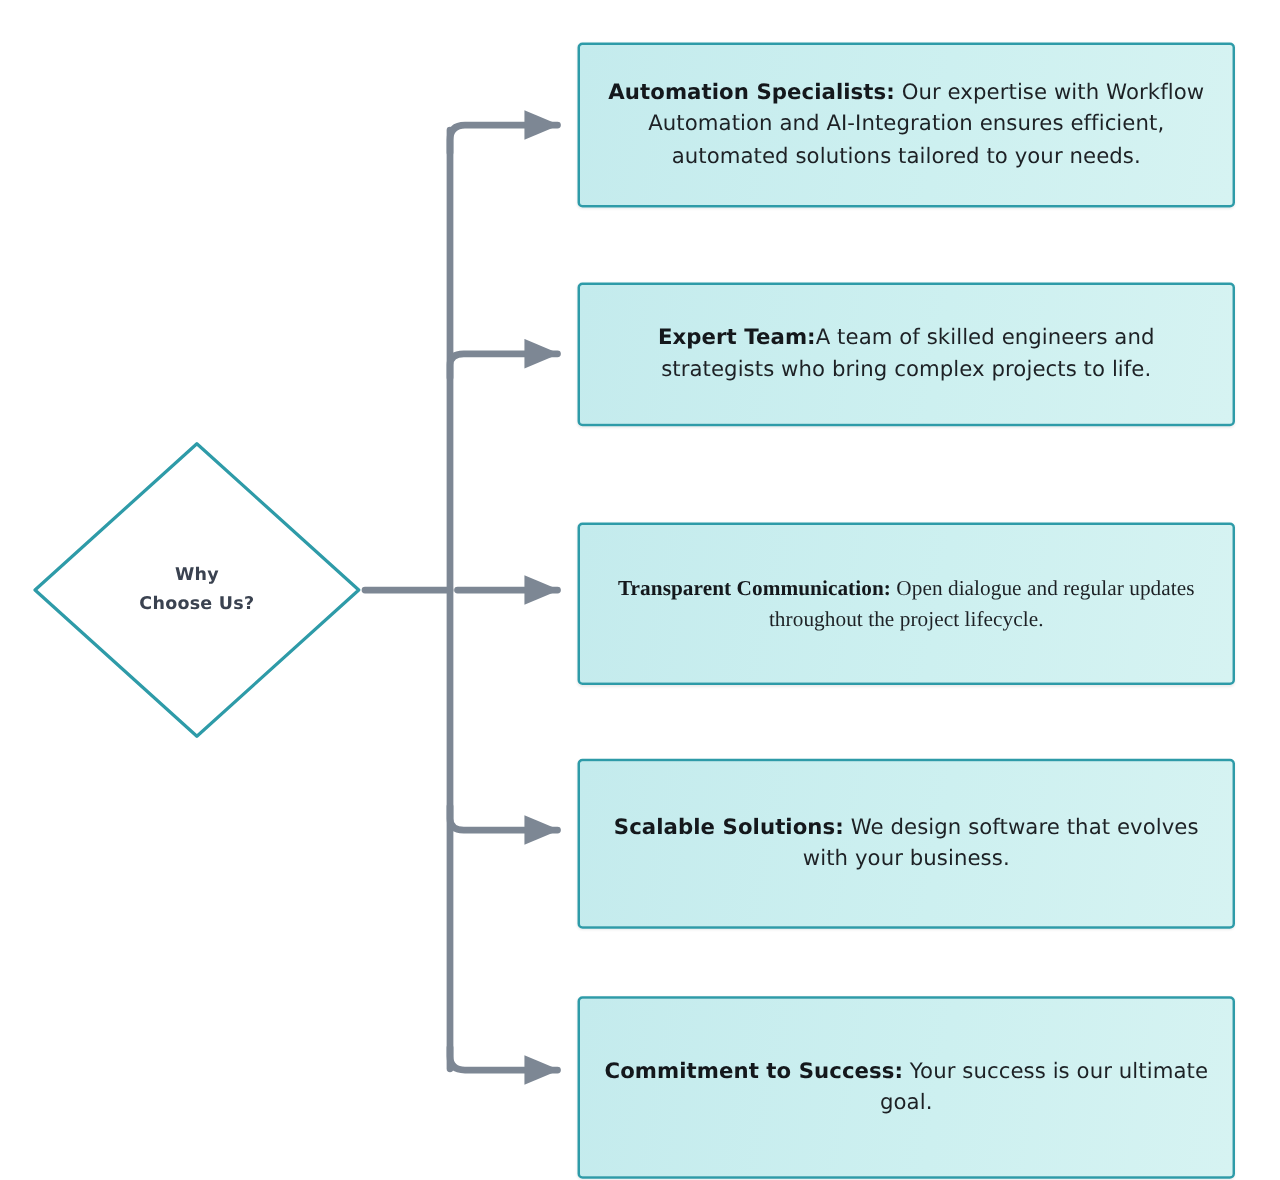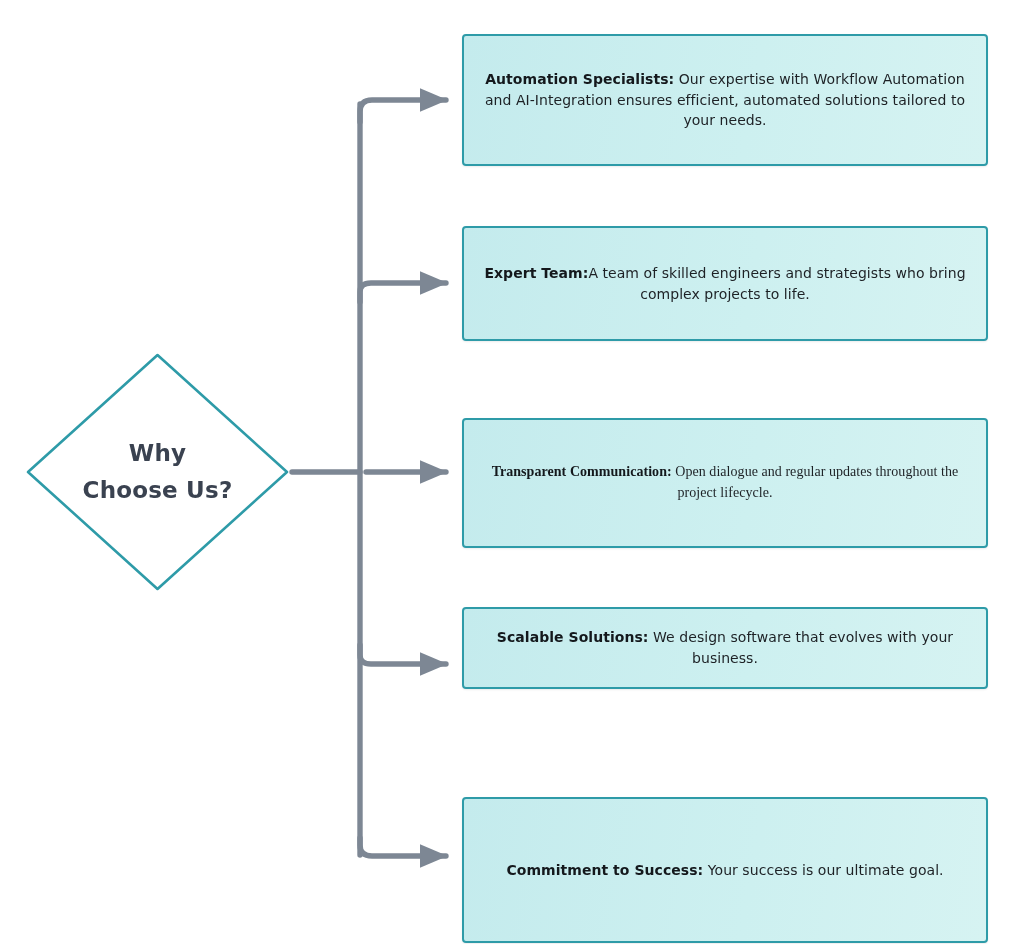--- a/index.html
+++ b/index.html
@@ -51,21 +51,21 @@
     top: 0;
     width: 265px;
     height: 240px;
     display: flex;
     flex-direction: column;
     align-items: center;
     justify-content: center;
     text-align: center;
     color: #3a4250;
     font-weight: bold;
-    font-size: 23px;
+    font-size: 14px;
     line-height: 1.62;
     letter-spacing: 0.2px;
   }
 
   
   .item-box {
     position: absolute;
     left: 462px;
     width: 526px;
     box-sizing: border-box;
@@ -74,33 +74,33 @@
     background: linear-gradient(100deg, #c4ebed 0%, #cdf0f0 55%, #d6f3f2 100%);
     box-shadow: 0 1px 2px rgba(0,0,0,0.08);
     display: flex;
     align-items: center;
     justify-content: center;
     padding: 4px 16px;
   }
   .item-text {
     text-align: center;
     color: #1d2125;
-    font-size: 14px;
+    font-size: 17px;
     line-height: 1.48;
     letter-spacing: 0.05px;
   }
   .item-text b {
     font-weight: bold;
     color: #14181c;
   }
 
   .box-1 { top: 34px;  height: 132px; }
   .box-2 { top: 226px; height: 115px; justify-content: center; }
   .box-3 { top: 418px; height: 130px; font-family: Liberation Serif, serif; }
-  .box-4 { top: 607px; height: 82px; }
+  .box-4 { top: 607px; height: 136px; }
   .box-5 { top: 797px; height: 146px; }
 </style>
 </head>
 <body>
 
 <div id="canvas">
 
   <svg id="connectors" viewBox="0 0 1024 944">
     <defs>
       <marker id="arrowhead" markerWidth="5.2" markerHeight="4.4" refX="4.9" refY="2.2" orient="auto" markerUnits="strokeWidth">

